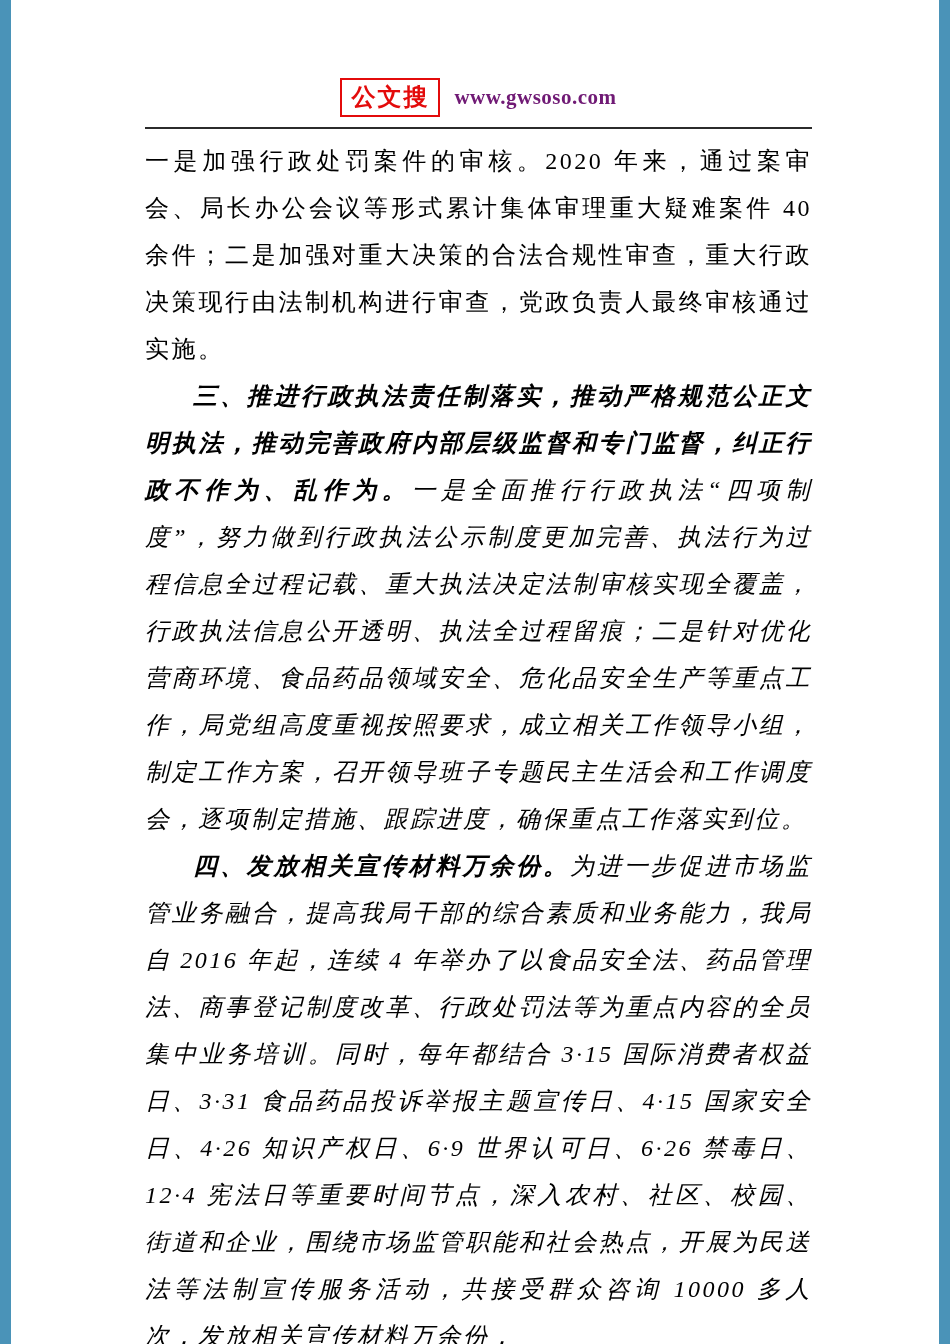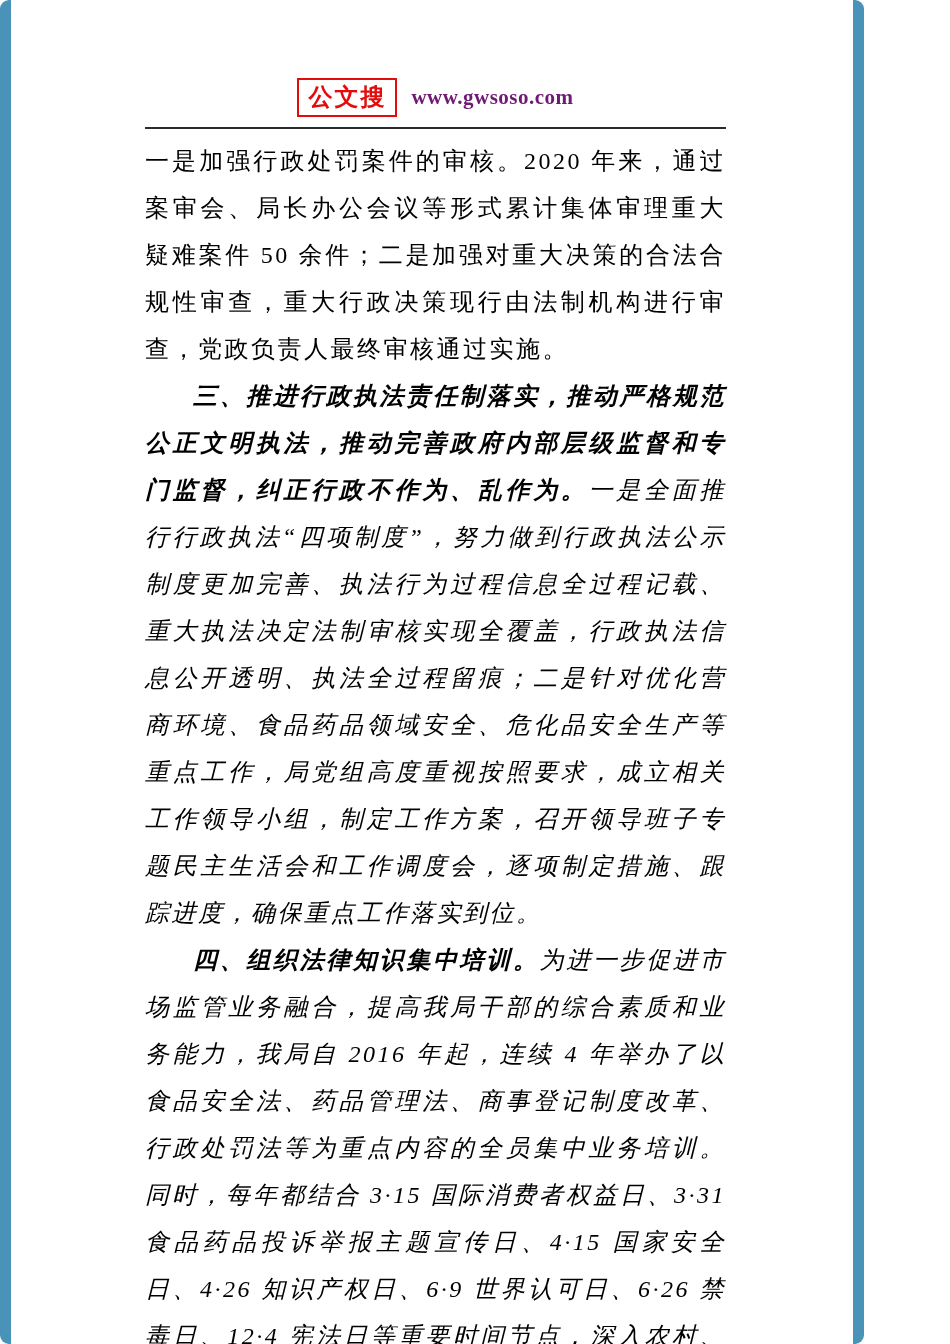--- a/index.html
+++ b/index.html
@@ -5,25 +5,24 @@
   * { margin: 0; padding: 0; box-sizing: border-box; }
 
   html, body {
     width: 950px;
     background: #ffffff;
     font-family: "Liberation Serif", "DejaVu Serif", serif;
   }
 
   .page {
     position: relative;
-    width: 864px;
+    width: 950px;
     height: 1344px;
     background: #ffffff;
     overflow: hidden;
-    border-radius: 9px;
   }
 
   .side-bar {
     position: absolute;
     top: 0;
     bottom: 0;
     width: 11px;
     background: #4a93b8;
   }
   .side-bar.left  { left: 0; }
@@ -103,19 +102,19 @@
   <div class="content">
 
     <div class="doc-header">
       <span class="brand-badge">公文搜</span>
       <a class="site-url">www.gwsoso.com</a>
     </div>
 
     <hr class="header-divider">
 
     <div class="document-body">
-        <p class="para"><span>一是加强行政处罚案件的审核。2020 年来，通过案审会、局长办公会议等形式累计集体审理重大疑难案件 50 余件；二是加强对重大决策的合法合规性审查，重大行政决策现行由法制机构进行审查，党政负责人最终审核通过实施。</span></p>
+        <p class="para"><span>一是加强行政处罚案件的审核。2020 年来，通过案审会、局长办公会议等形式累计集体审理重大疑难案件 40 余件；二是加强对重大决策的合法合规性审查，重大行政决策现行由法制机构进行审查，党政负责人最终审核通过实施。</span></p>
         <p class="para indent"><span class="bold">三、推进行政执法责任制落实，推动严格规范公正文明执法，推动完善政府内部层级监督和专门监督，纠正行政不作为、乱作为。</span><span>一是全面推行行政执法“四项制度”，努力做到行政执法公示制度更加完善、执法行为过程信息全过程记载、重大执法决定法制审核实现全覆盖，行政执法信息公开透明、执法全过程留痕；二是针对优化营商环境、食品药品领域安全、危化品安全生产等重点工作，局党组高度重视按照要求，成立相关工作领导小组，制定工作方案，召开领导班子专题民主生活会和工作调度会，逐项制定措施、跟踪进度，确保重点工作落实到位。</span></p>
-        <p class="para indent"><span class="bold">四、组织法律知识集中培训。</span><span>为进一步促进市场监管业务融合，提高我局干部的综合素质和业务能力，我局自 2016 年起，连续 4 年举办了以食品安全法、药品管理法、商事登记制度改革、行政处罚法等为重点内容的全员集中业务培训。同时，每年都结合 3·15 国际消费者权益日、3·31 食品药品投诉举报主题宣传日、4·15 国家安全日、4·26 知识产权日、6·9 世界认可日、6·26 禁毒日、12·4 宪法日等重要时间节点，深入农村、社区、校园、街道和企业，围绕市场监管职能和社会热点，开展为民送法等法制宣传服务活动，共接受群众咨询 10000 多人次，发放相关宣传材料万余份，</span></p>
+        <p class="para indent"><span class="bold">四、发放相关宣传材料万余份。</span><span>为进一步促进市场监管业务融合，提高我局干部的综合素质和业务能力，我局自 2016 年起，连续 4 年举办了以食品安全法、药品管理法、商事登记制度改革、行政处罚法等为重点内容的全员集中业务培训。同时，每年都结合 3·15 国际消费者权益日、3·31 食品药品投诉举报主题宣传日、4·15 国家安全日、4·26 知识产权日、6·9 世界认可日、6·26 禁毒日、12·4 宪法日等重要时间节点，深入农村、社区、校园、街道和企业，围绕市场监管职能和社会热点，开展为民送法等法制宣传服务活动，共接受群众咨询 10000 多人次，发放相关宣传材料万余份，</span></p>
       </div>
 
   </div>
 </div>
 
 </body></html>

